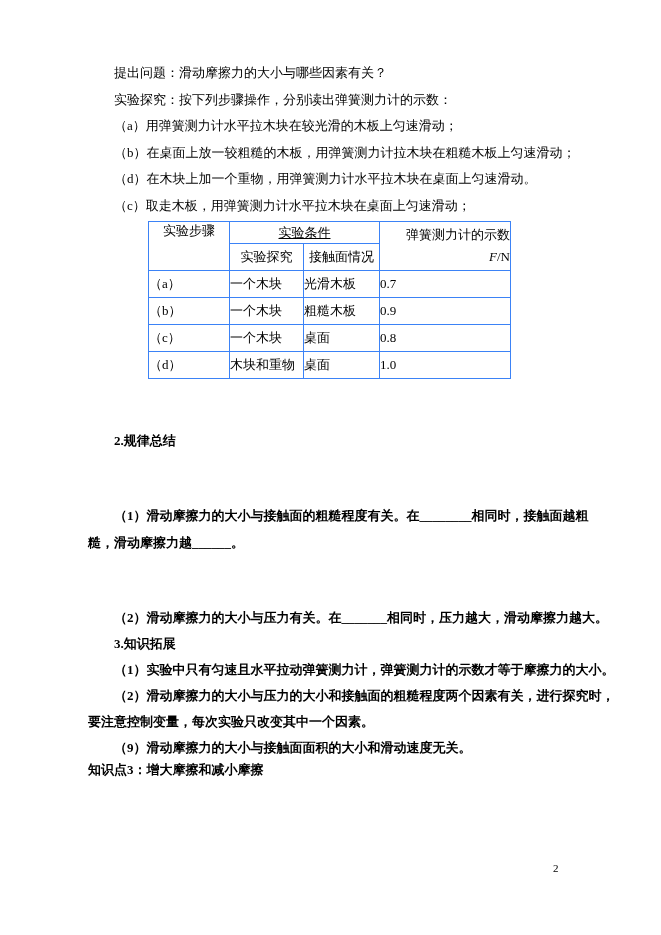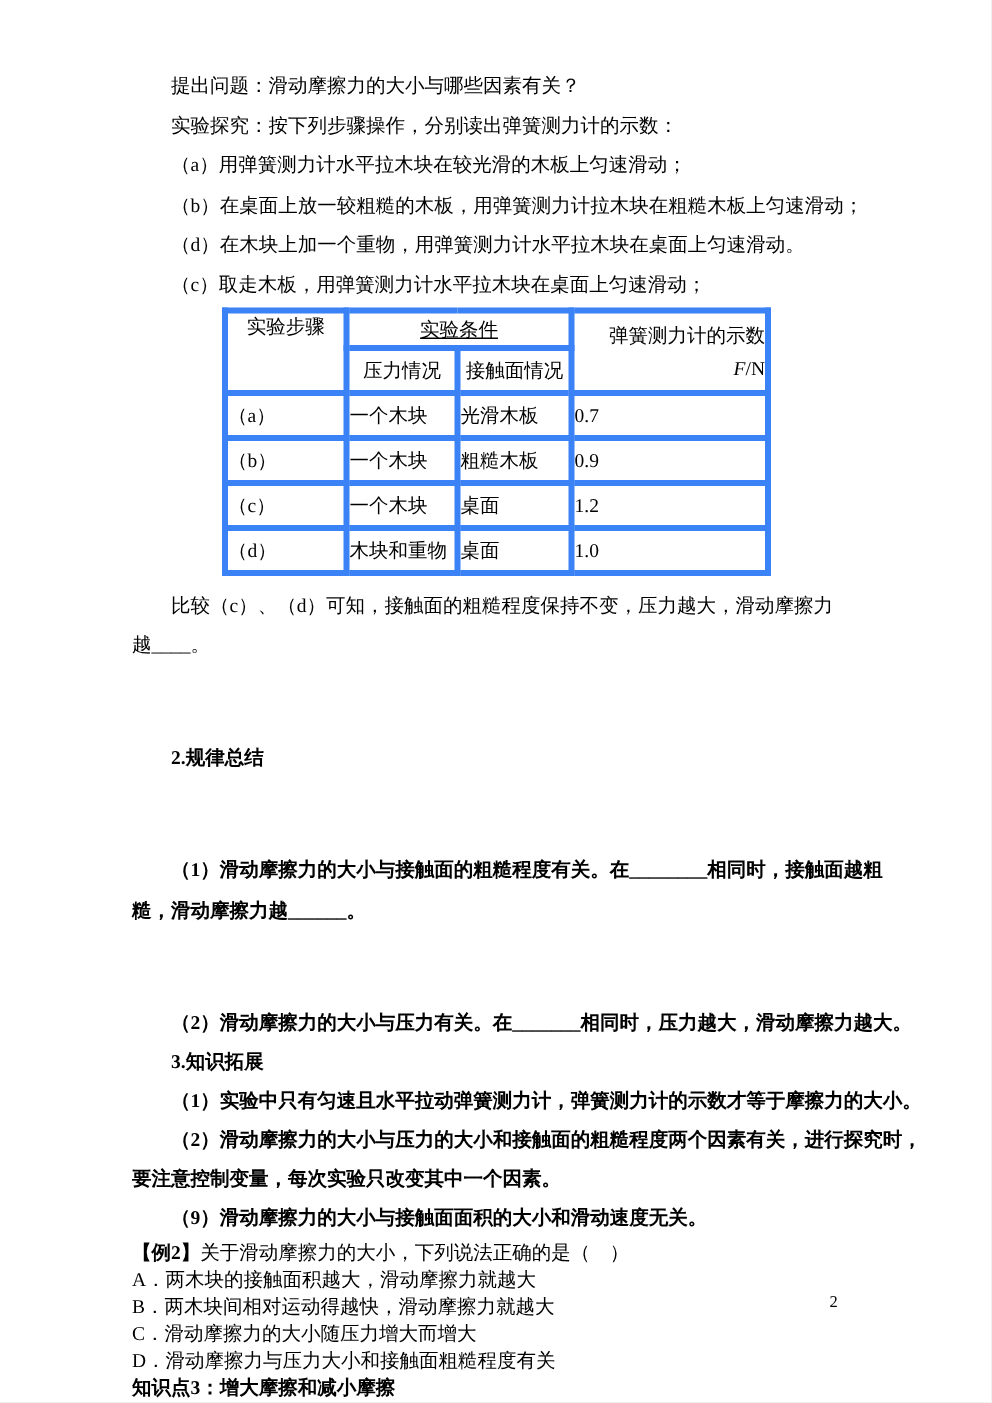--- a/index.html
+++ b/index.html
@@ -2,21 +2,21 @@
 <html><head>
 <meta charset="utf-8">
 <style>
   html,body { margin:0; padding:0; background:#e8e8e8; }
   .page {
     position:relative;
     width:661px; height:935px;
     margin:0 auto;
     background:#ffffff;
     box-sizing:border-box;
-    padding:44px 8px 0 88px;
+    padding:60px 8px 0 88px;
     font-family:"Liberation Serif","DejaVu Serif",serif;
     color:#000;
     overflow:hidden;
   }
   .t {
     margin:0;
     font-size:13px;
     line-height:26.5px;
     white-space:pre-line;
   }
@@ -31,21 +31,21 @@
   .example-block .t { line-height:18px; }
   .kp { line-height:18px; }
 
   table.exp {
     border-collapse:collapse;
     table-layout:fixed;
     margin:2px 0 0 60px;
     font-size:13px;
   }
   table.exp th, table.exp td {
-    border:4px solid #3b82f6;
+    border:1px solid #3b82f6;
     font-weight:normal;
     padding:0;
     overflow:hidden;
   }
   .col-step   { width:81px; }
   .col-press  { width:74px; }
   .col-surf   { width:76px; }
   .col-read   { width:131px; }
   th.hstep { vertical-align:top; text-align:center; height:21px; padding-top:2px; }
   th.hcond { text-align:center; height:21px;text-decoration:underline; }
@@ -84,75 +84,66 @@
     <tbody>
         <tr>
       <th class="hstep" rowspan="2">实验步骤</th>
       <th class="hcond" colspan="2">实验条件</th>
       <th class="hread" rowspan="2">
         <div class="l1">弹簧测力计的示数</div>
         <div class="l2"><i>F</i><span>/N</span></div>
       </th>
     </tr>
     <tr>
-      <th class="hsub">压力情况</th>
+      <th class="hsub">实验探究</th>
       <th class="hsub">接触面情况</th>
     </tr>
     <tr>
       <td class="c">（a）</td>
       <td class="c">一个木块</td>
       <td class="c">光滑木板</td>
       <td class="c reading">0.7</td>
     </tr>
     <tr>
       <td class="c">（b）</td>
       <td class="c">一个木块</td>
       <td class="c">粗糙木板</td>
       <td class="c reading">0.9</td>
     </tr>
     <tr>
       <td class="c">（c）</td>
       <td class="c">一个木块</td>
       <td class="c">桌面</td>
-      <td class="c reading">1.2</td>
+      <td class="c reading">0.8</td>
     </tr>
     <tr>
       <td class="c">（d）</td>
       <td class="c">木块和重物</td>
       <td class="c">桌面</td>
       <td class="c reading">1.0</td>
     </tr>
   </tbody>
     </table>
 
   <div class="analysis-block">
-    <p class="t indent">比较（c）、（d）可知，接触面的粗糙程度保持不变，压力越大，滑动摩擦力
-越____。</p>
   </div>
 
   <div class="summary-block">
     <p class="t b indent">2.规律总结</p>
     <p class="t b indent">（1）滑动摩擦力的大小与接触面的粗糙程度有关。在________相同时，接触面越粗
 糙，滑动摩擦力越______。</p>
     <p class="t b indent">（2）滑动摩擦力的大小与压力有关。在_______相同时，压力越大，滑动摩擦力越大。</p>
   </div>
 
   <div class="ext-block">
     <p class="t b indent">3.知识拓展</p>
     <p class="t b indent">（1）实验中只有匀速且水平拉动弹簧测力计，弹簧测力计的示数才等于摩擦力的大小。</p>
     <p class="t b indent">（2）滑动摩擦力的大小与压力的大小和接触面的粗糙程度两个因素有关，进行探究时，
 要注意控制变量，每次实验只改变其中一个因素。</p>
     <p class="t b indent">（9）滑动摩擦力的大小与接触面面积的大小和滑动速度无关。</p>
   </div>
 
-  <div class="example-block">
-    <p class="t"><span class="b">【例2】</span><span>关于滑动摩擦力的大小，下列说法正确的是（　）</span></p>
-    <p class="t">A．两木块的接触面积越大，滑动摩擦力就越大</p>
-    <p class="t">B．两木块间相对运动得越快，滑动摩擦力就越大</p>
-    <p class="t">C．滑动摩擦力的大小随压力增大而增大</p>
-    <p class="t">D．滑动摩擦力与压力大小和接触面粗糙程度有关</p>
-  </div>
 
   <p class="t b kp">知识点3：增大摩擦和减小摩擦</p>
 
   <div class="pagenum">2</div>
 
 </div>
 
 </body></html>

